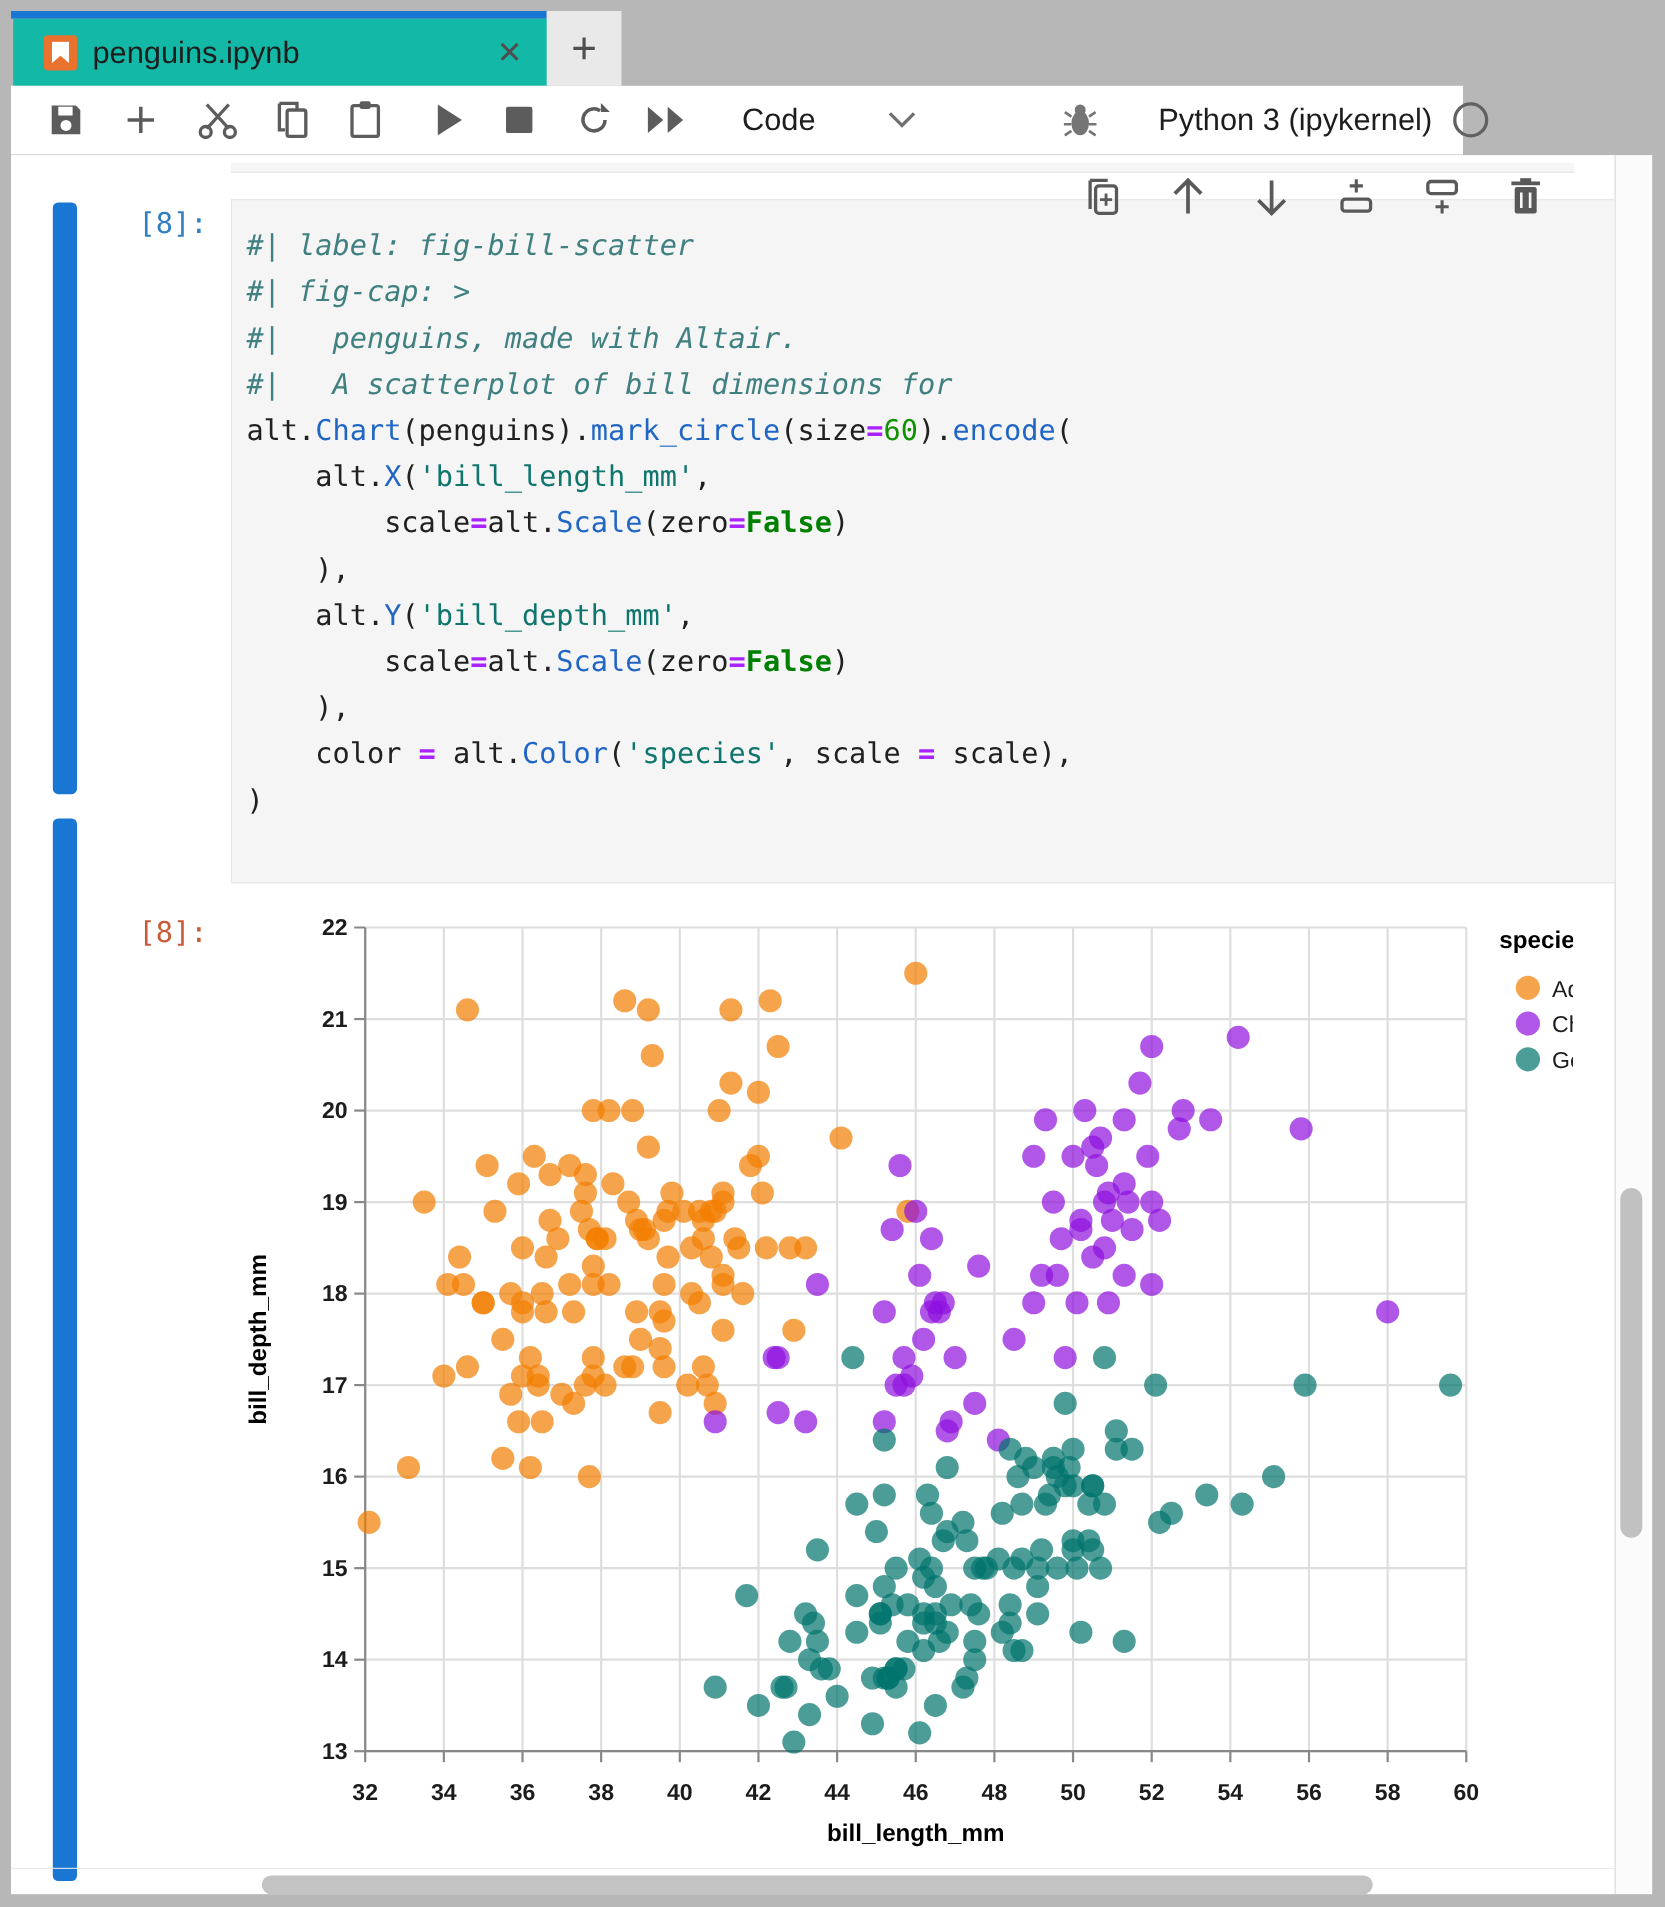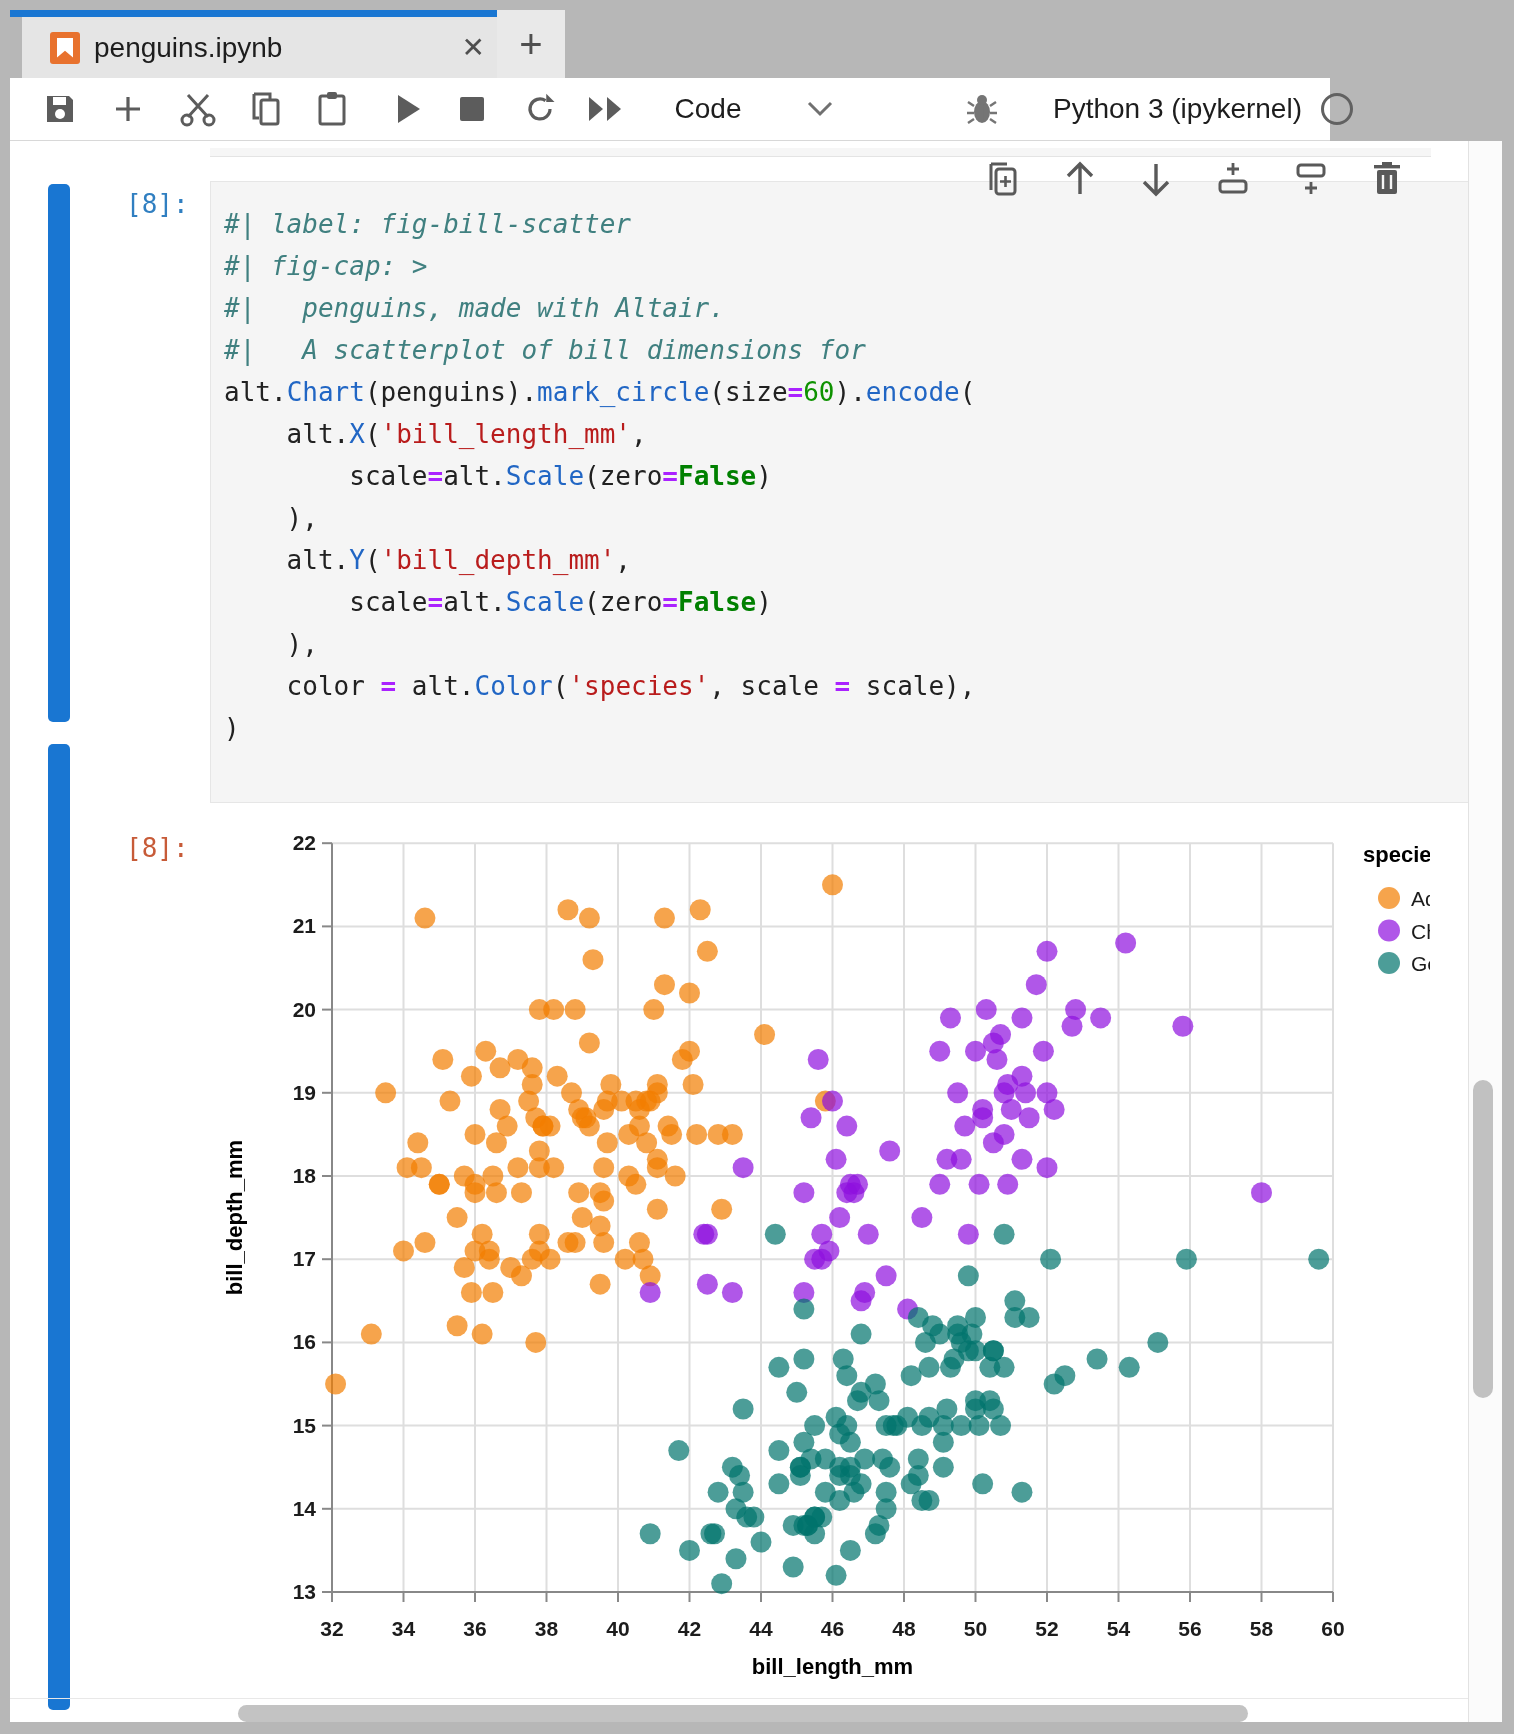--- a/index.html
+++ b/index.html
@@ -2,21 +2,21 @@
 <html><head>
 <meta charset="utf-8">
 <style>
   html,body{margin:0;padding:0;background:#b7b7b7;}
   .stage{position:relative;width:1514px;height:1734px;overflow:hidden;
          font-family:"Liberation Sans",sans-serif;background:#b7b7b7;}
   .abs{position:absolute;}
 
   
   .tab-topline{left:10px;top:10px;width:487px;height:7px;background:#1976d2;}
-  .tab-body{left:22px;top:17px;width:487px;height:61px;background:#e5e5e5;display:flex;align-items:center;}
+  .tab-body{left:12px;top:17px;width:487px;height:61px;background:#14b8a6;display:flex;align-items:center;}
   .tab-ico{width:30px;height:32px;background:#e8722e;border-radius:3px;margin-left:28px;position:relative;flex:0 0 auto;}
   .tab-ico .bm{position:absolute;left:7px;top:6px;width:16px;height:20px;background:#ffffff;
                clip-path:polygon(0 0,100% 0,100% 100%,50% 66%,0 100%);}
   .tab-title{font-size:28px;color:#1d1d1d;margin-left:14px;white-space:nowrap;}
   .tab-close{margin-left:auto;margin-right:24px;font-size:28px;color:#4f4f4f;line-height:1;}
   .tab-new{left:497px;top:10px;width:68px;height:68px;background:#e9e9e9;display:flex;
            align-items:center;justify-content:center;font-size:40px;color:#4f4f4f;}
 
   
   .toolbar{left:10px;top:78px;width:1320px;height:62px;background:#ffffff;border-bottom:1px solid #d8d8d8;}
@@ -34,21 +34,21 @@
   .collapser2{left:48px;top:744px;height:966px;}
 
   .codecell{left:210px;top:181px;width:1219px;height:620px;background:#f5f5f5;border:1px solid #e6e6e6;padding-left:48px;}
   .codewrap{position:absolute;left:13px;top:21px;font-family:"DejaVu Sans Mono","Liberation Mono",monospace;
             font-size:26px;color:#212121;}
   .codewrap .ln{height:42px;line-height:42px;white-space:pre;}
   .tk-c{color:#408080;font-style:italic;}
   .tk-f{color:#2166c4;}
   .tk-o{color:#aa22ff;font-weight:bold;}
   .tk-n{color:#0e9200;}
-  .tk-s{color:#b91c1c;}
+  .tk-s{color:#0f766e;}
   .tk-k{color:#008000;font-weight:bold;}
 
   .prompt{font-family:"DejaVu Sans Mono","Liberation Mono",monospace;font-size:26px;white-space:pre;}
   .prompt-in{left:126px;top:189px;color:#307fc1;}
   .prompt-out{left:126px;top:833px;color:#c75b38;}
 
   .celltools{left:985px;top:158px;height:42px;display:flex;align-items:center;gap:42px;}
 
   .chartbox{left:220px;top:806px;width:1210px;height:893px;overflow:hidden;}
 

